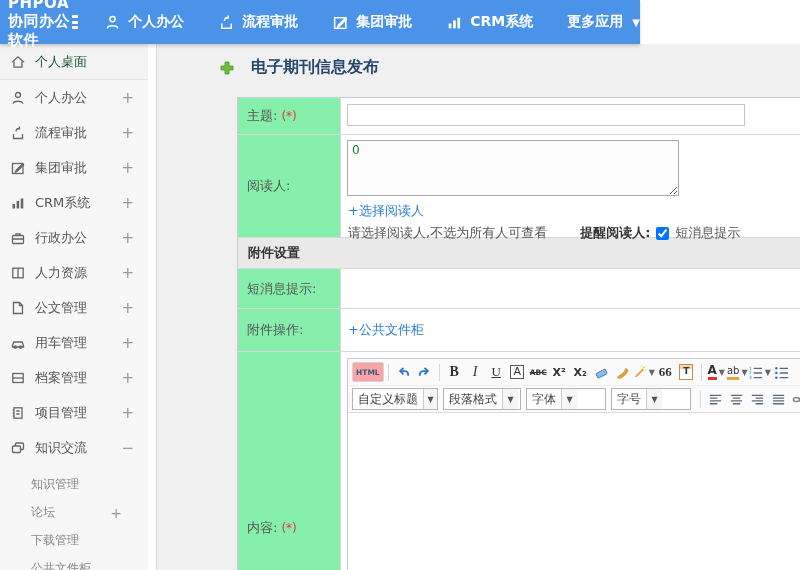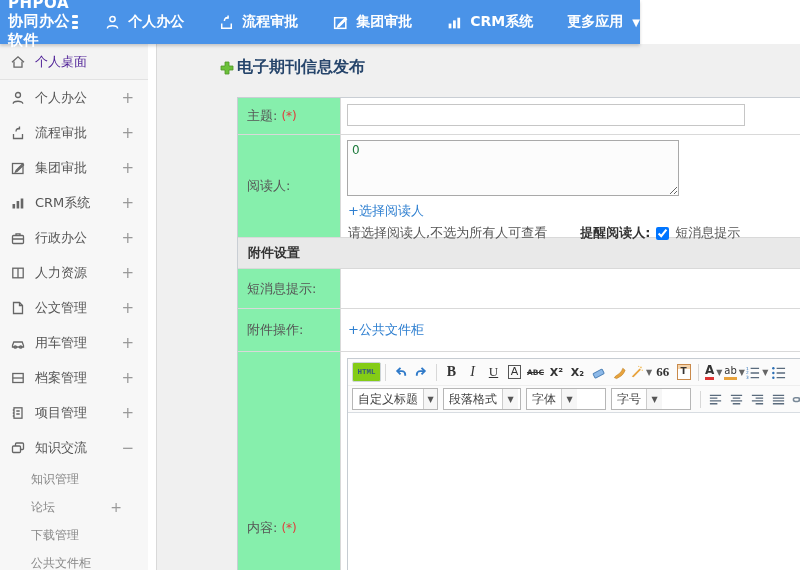--- a/index.html
+++ b/index.html
@@ -19,29 +19,29 @@
   .burger{width:20px;height:14px;display:flex;flex-direction:column;justify-content:space-between;cursor:pointer;margin-right:26px;}
   .burger span{display:block;height:3px;background:#fff;border-radius:1px;}
   .topnav{display:flex;align-items:center;gap:34px;}
   .tn{display:flex;align-items:center;gap:7px;font-size:14px;font-weight:bold;cursor:pointer;white-space:nowrap;}
   .tn svg{width:17px;height:17px;}
   .caret{font-size:10px;margin-left:2px;}
   
   .sidebar{position:absolute;top:44px;left:0;width:148px;bottom:0;background:#f7f7f7;z-index:5;}
   .gutter{position:absolute;top:44px;left:148px;width:8px;bottom:0;background:#fff;border-right:1px solid #d9d9d9;z-index:5;}
   .si{display:flex;align-items:center;height:35px;padding:0 14px 0 10px;font-size:13px;color:#555;cursor:pointer;}
-  .si.active{color:#4c1d95;border-bottom:1px solid #e2e2e2;background:#f3f3f3;}
+  .si.active{color:#14532d;border-bottom:1px solid #e2e2e2;background:#f3f3f3;}
   .si svg{width:16px;height:16px;flex:none;}
   .si .lbl{margin-left:9px;white-space:nowrap;}
   .tg{margin-left:auto;color:#999;font-size:15px;}
-  .ssub{height:28px;padding:0 26px 0 31px;display:flex;align-items:center;font-size:12px;color:#888;cursor:pointer;white-space:nowrap;}
+  .ssub{height:28px;padding:0 26px 0 31px;display:flex;align-items:flex-end;font-size:12px;color:#888;cursor:pointer;white-space:nowrap;}
   .ssub .tg{font-size:14px;}
   
   .main{position:absolute;top:44px;left:157px;width:643px;bottom:0;background:#f0f0f0;overflow:hidden;}
-  .ptitle{position:absolute;left:63px;top:13px;display:flex;align-items:center;gap:3px;
+  .ptitle{position:absolute;left:63px;top:13px;display:flex;align-items:center;gap:17px;
           font-size:16px;font-weight:bold;color:#26456b;}
   .ptitle svg{width:14px;height:14px;}
   
   .ftable{position:absolute;left:80px;top:53px;width:600px;background:#fff;
           border:1px solid #c9ced4;color:#555;}
   .frow{display:flex;border-bottom:1px solid #d9d9d9;}
   .frow:last-child{border-bottom:none;}
   .flabel{width:93px;flex:none;background:#86efac;border-right:1px solid #d9d9d9;
           padding-left:9px;display:flex;align-items:center;gap:4px;font-size:13px;color:#555;}
   .fcell{flex:1;min-width:0;}
@@ -65,21 +65,21 @@
   .r-content{height:352px;}
   .r-content .flabel{align-items:center;}
   
   .editor{margin:6px 0 0 6px;width:520px;border:1px solid #c6ccd2;background:#fff;}
   .tbrow{display:flex;align-items:center;height:26px;padding:0 4px;background:#fbfbfb;}
   .tbrow1{border-bottom:1px solid #eee;}
   .tbrow2{border-bottom:1px solid #d8dde2;}
   .tb{height:22px;min-width:21px;display:inline-flex;align-items:center;justify-content:center;
       cursor:pointer;color:#333;border-radius:2px;flex:none;}
   .sep{width:1px;height:17px;background:#d8d8d8;margin:0 4px;flex:none;}
-  .tb-html{font-size:7.5px;font-weight:bold;color:#345a7d;border:1px solid #cdd4da;background:#84cc16;padding:0 3px;height:18px;font-family:Liberation Mono, monospace;}
+  .tb-html{font-size:7.5px;font-weight:bold;color:#345a7d;border:1px solid #cdd4da;background:#fca5a5;padding:0 3px;height:18px;}
   .tb-b{font-family:"Liberation Serif",serif;font-weight:bold;font-size:14px;}
   .tb-i{font-family:"Liberation Serif",serif;font-style:italic;font-size:14px;}
   .tb-u{font-family:"Liberation Serif",serif;font-size:13px;text-decoration:underline;}
   .tb-abox{font-size:11px;border:1px solid #555;line-height:12px;padding:0 2px;}
   .tb-abc{font-size:7.5px;font-weight:bold;text-decoration:line-through;}
   .tb-sup,.tb-sub{font-size:11px;font-weight:bold;}
   .tb-quote{font-family:"Liberation Serif",serif;font-weight:bold;font-size:13px;}
   .tb-tbox{font-size:9px;font-weight:bold;color:#333;border:1px solid #c98a4b;
       background:linear-gradient(#f5d4ac 0 4px,#fff 4px);padding:0 3px;height:14px;line-height:13px;}
   .tb .mini-caret{font-size:8px;color:#666;margin-left:2px;}

